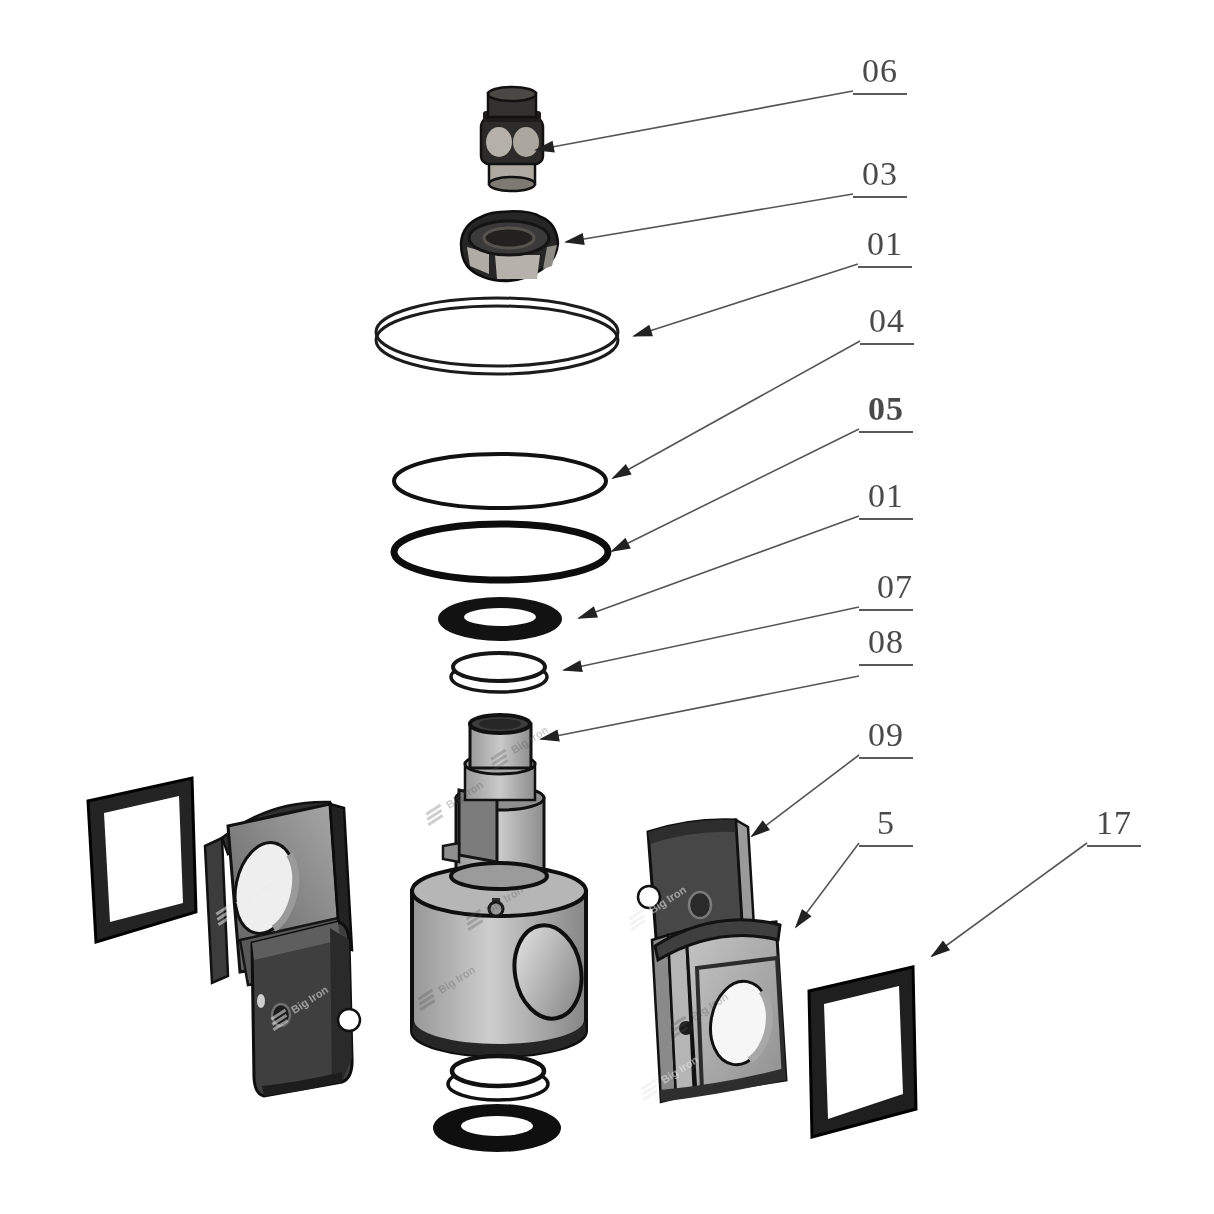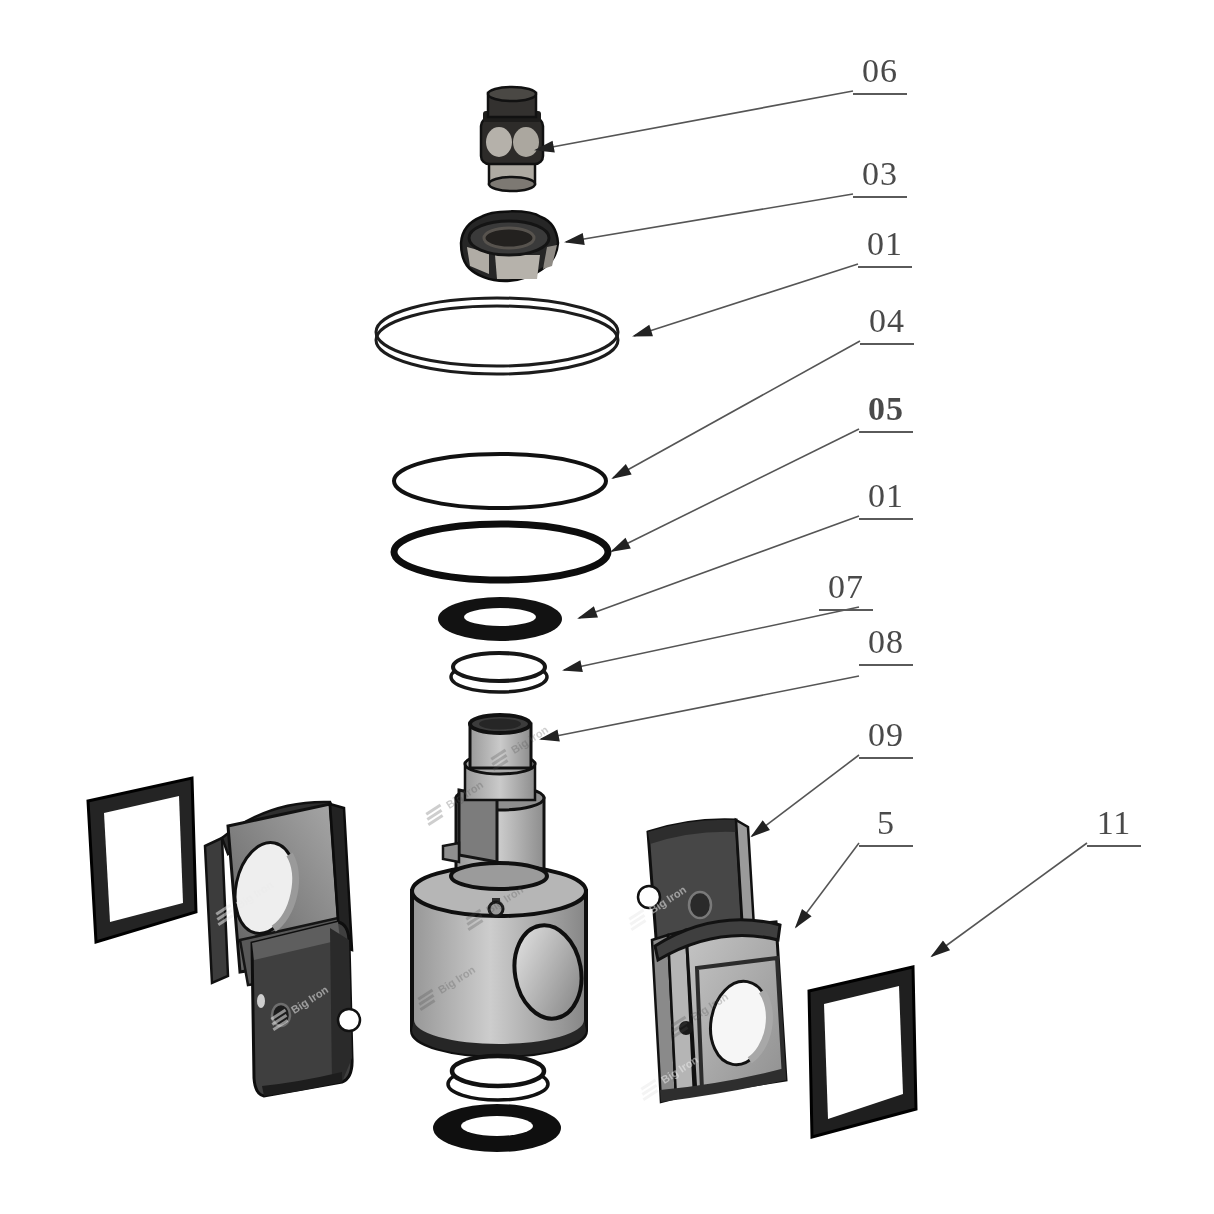--- a/index.html
+++ b/index.html
@@ -261,19 +261,19 @@
     <line x1="1087" y1="843" x2="932" y2="956" marker-end="url(#arrow)"></line>
   </g>
 </svg>
 
 <div class="callout" style="left:853px;top:53px;"><span>06</span></div>
 <div class="callout" style="left:853px;top:156px;"><span>03</span></div>
 <div class="callout" style="left:858px;top:226px;"><span>01</span></div>
 <div class="callout" style="left:860px;top:303px;"><span>04</span></div>
 <div class="callout" style="left:859px;top:391px;font-weight:bold;"><span>05</span></div>
 <div class="callout" style="left:859px;top:478px;"><span>01</span></div>
-<div class="callout" style="left:819px;top:569px;"><span>07</span></div>
+<div class="callout" style="left:859px;top:569px;text-align:right;"><span>07</span></div>
 <div class="callout" style="left:859px;top:624px;"><span>08</span></div>
 <div class="callout" style="left:859px;top:717px;text-align:center;"><span>09</span></div>
 <div class="callout" style="left:859px;top:805px;"><span>5</span></div>
-<div class="callout" style="left:1087px;top:805px;"><span>11</span></div>
+<div class="callout" style="left:1087px;top:805px;"><span>17</span></div>
 
 </div>
 
 </body></html>

